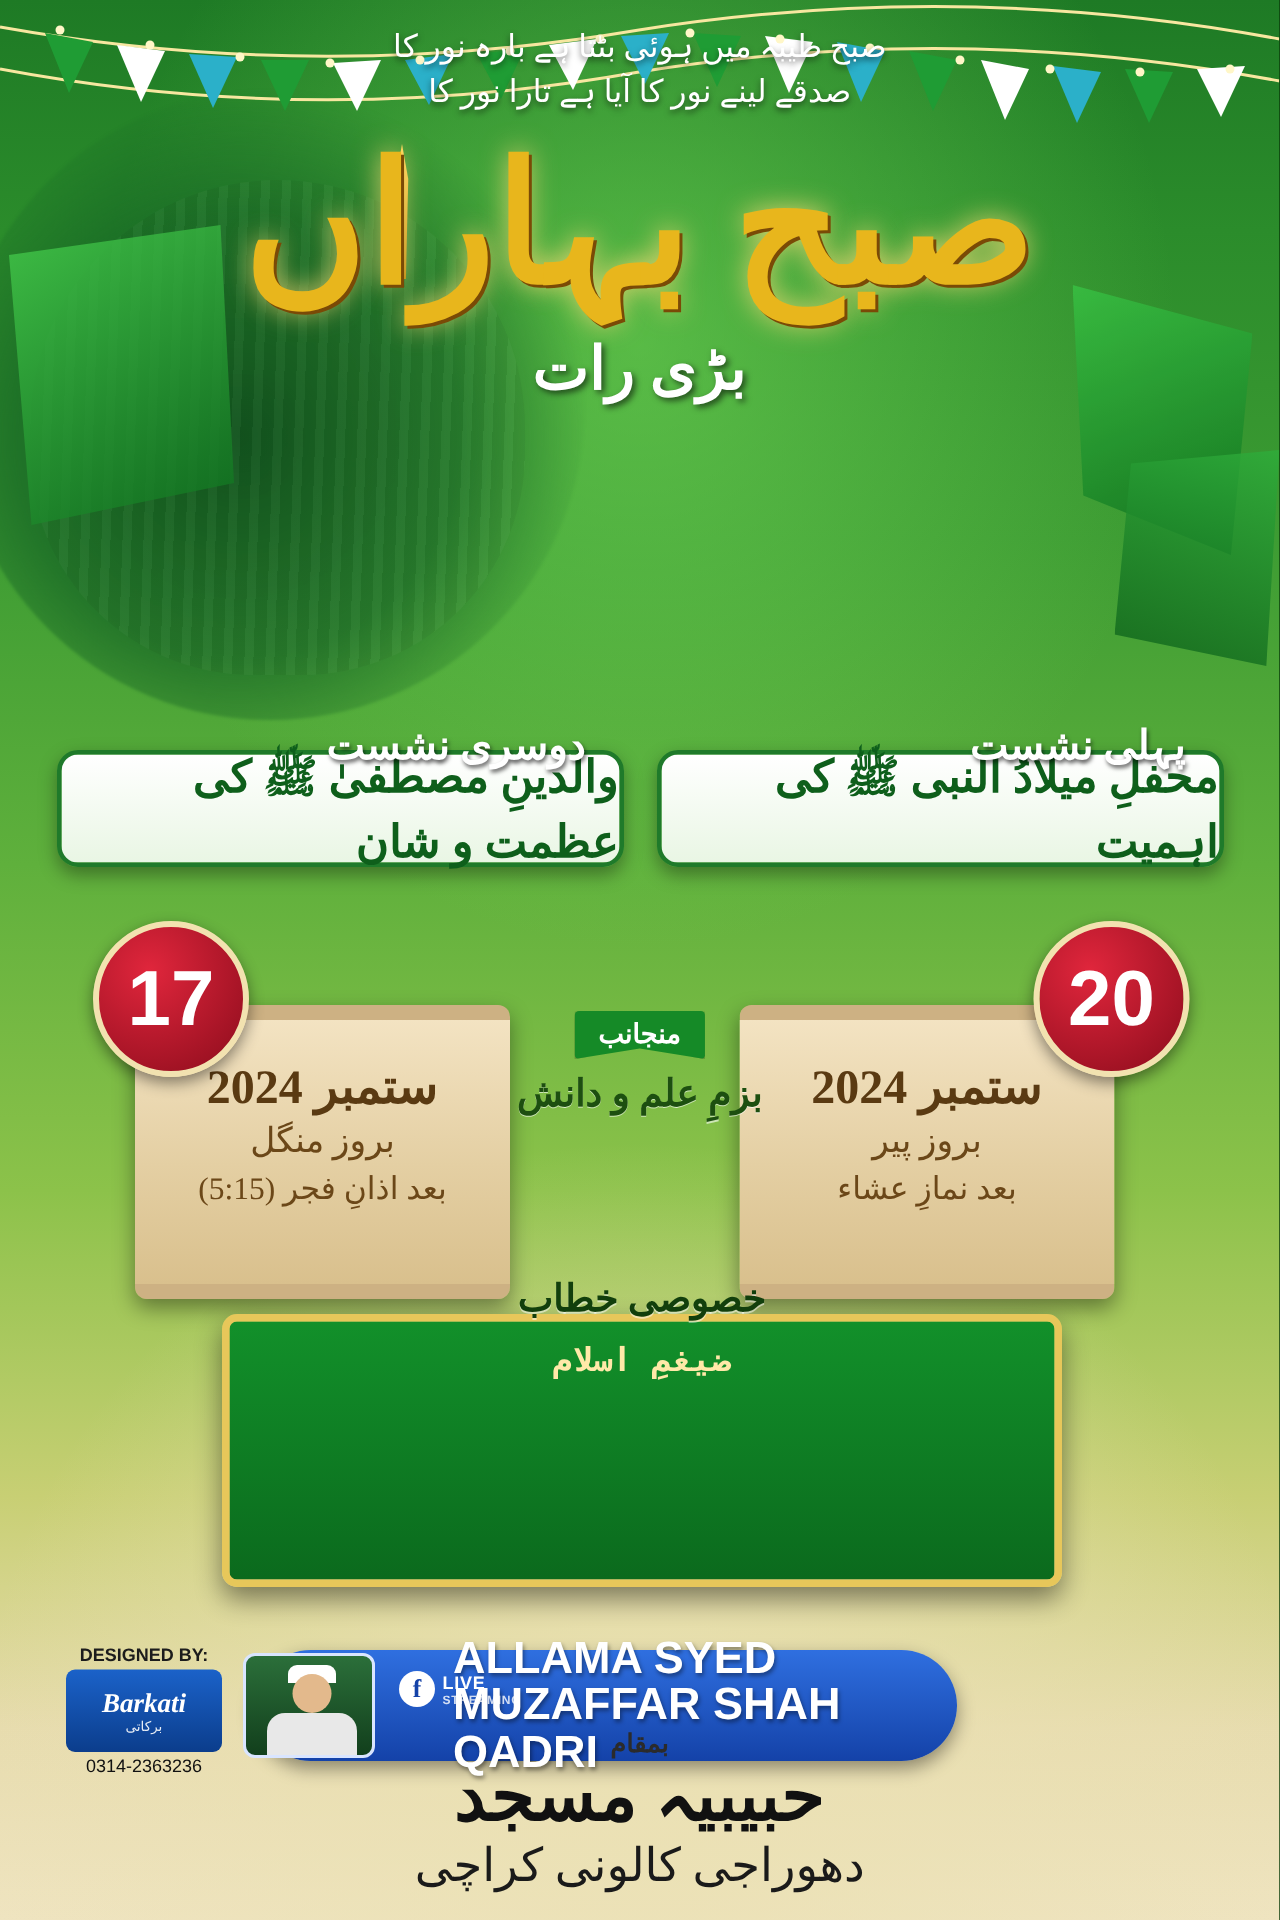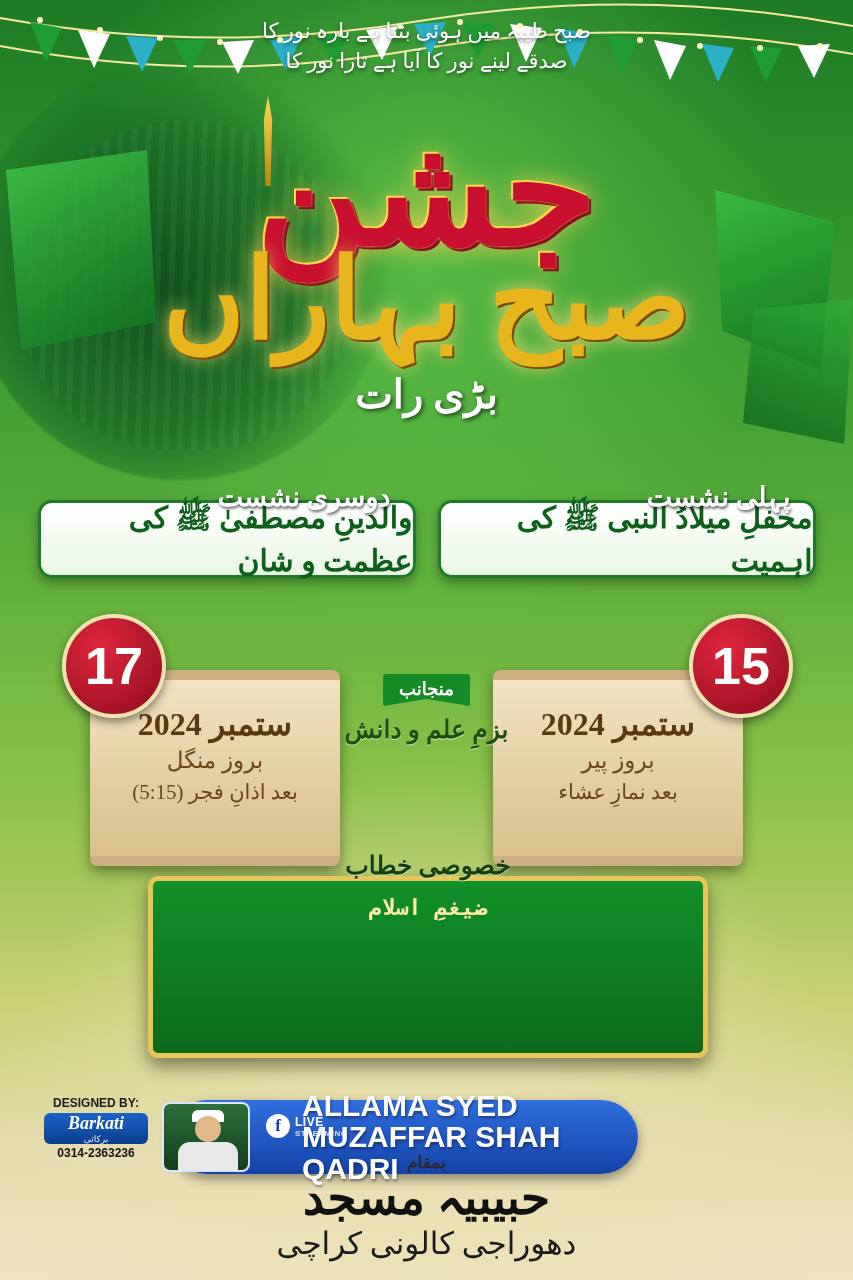--- a/index.html
+++ b/index.html
@@ -195,25 +195,25 @@
     letter-spacing: -1px;
   }
 
   
   .designer {
     position: absolute; left: 44px; top: 1096px; width: 104px; text-align: center;
   }
   .designer-label { font-size: 12px; font-weight: bold; color:#1c1c1c; }
   .designer-card {
     margin-top: 3px; background: linear-gradient(180deg,#1b62c9,#0b3d8c);
-    border-radius: 6px; padding: 0 2px; color:#fff;
+    border-radius: 6px; padding: 12px 2px; color:#fff;
   }
   .designer-name { font-family:"Liberation Serif", serif; font-size: 18px; font-style: italic; font-weight: bold;}
   .designer-sub { font-size: 9px; opacity:.9; }
-  .designer-phone { margin-top: 2px; font-size: 12px; font-weight: bold; color:#111; }
+  .designer-phone { margin-top: 2px; font-size: 12px; font-weight: normal; color:#111; }
 
   
   .live-bar {
     position: absolute; left: 170px; top: 1100px; width: 468px; height: 74px;
     background: linear-gradient(180deg,#2f6fe0,#1442a8);
     border-radius: 38px;
     box-shadow: 0 5px 12px rgba(0,0,0,.4);
     display: flex; align-items: center; padding-left: 78px;
   }
   .live-photo {
@@ -306,21 +306,20 @@
       </g>
     </svg>
   </div>
 
   <div class="couplet">
     <div>صبح طیبہ میں ہوئی بٹتا ہے بارہ نور کا</div>
     <div>صدقے لینے نور کا آیا ہے تارا نور کا</div>
   </div>
 
   <div class="title-wrap">
-    <div class="title-main">جشن</div>
     <div class="title-sub">صبح بہاراں</div>
     <div class="title-night">بڑی رات</div>
   </div>
 
   <div class="sessions">
     <div class="session">
       <div class="session-label">پہلی نشست</div>
       <div class="session-text">محفلِ میلادُ النبی ﷺ کی اہمیت</div>
     </div>
     <div class="session">
@@ -330,21 +329,21 @@
   </div>
 
   <div class="scrolls">
     <div class="scroll right">
       <div class="scroll-inner">
         <div class="scroll-date">ستمبر 2024</div>
         <div class="scroll-day">بروز پیر</div>
         <div class="scroll-time">بعد نمازِ عشاء</div>
       </div>
     </div>
-    <div class="day-badge right">15</div>
+    <div class="day-badge right">20</div>
 
     <div class="scroll left">
       <div class="scroll-inner">
         <div class="scroll-date">ستمبر 2024</div>
         <div class="scroll-day">بروز منگل</div>
         <div class="scroll-time">بعد اذانِ فجر (5:15)</div>
       </div>
     </div>
     <div class="day-badge left">17</div>
 

